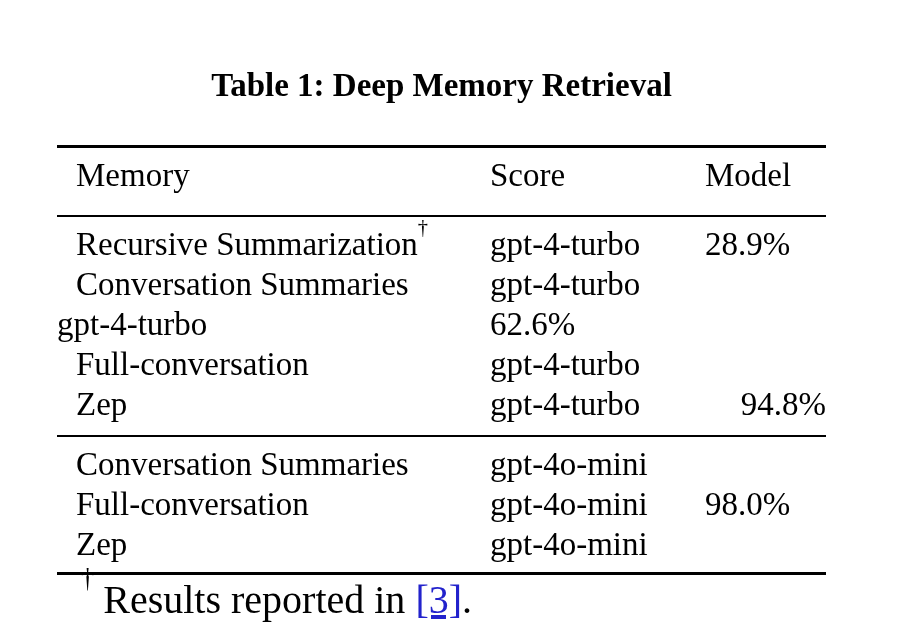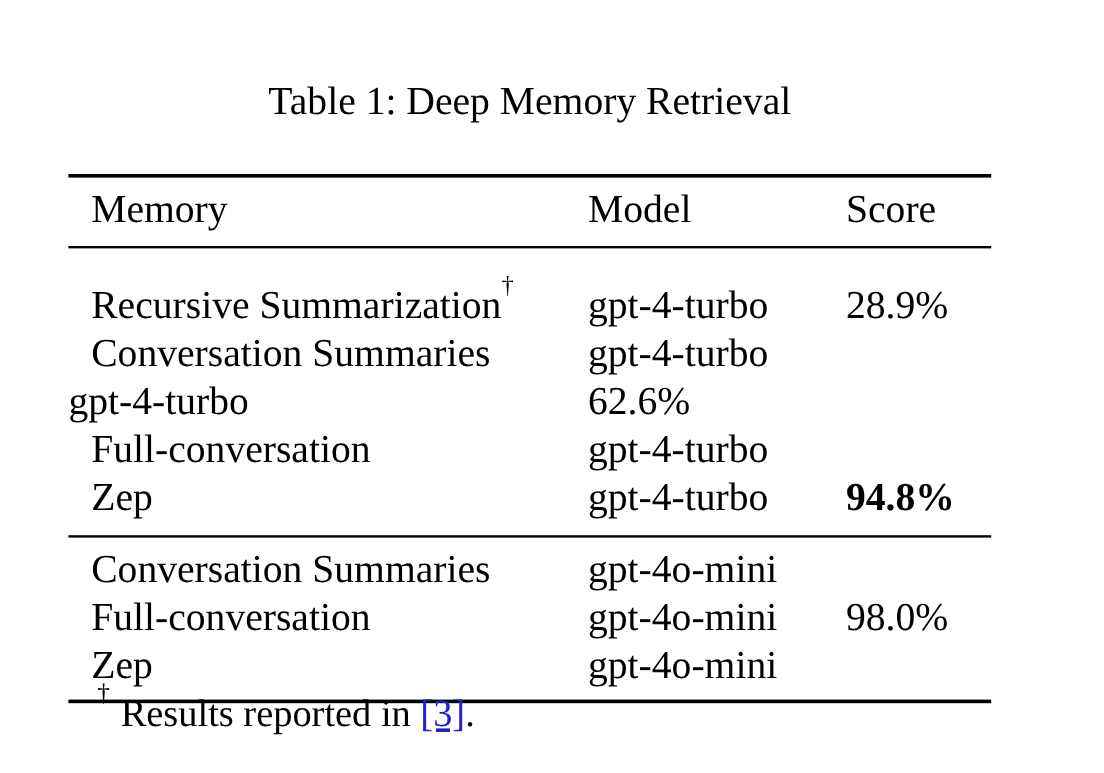--- a/index.html
+++ b/index.html
@@ -17,20 +17,21 @@
   }
 
   .caption {
     position: absolute;
     left: 57px;
     top: 67px;
     width: 769px;
     text-align: center;
     font-size: 33px;
     white-space: nowrap;
+    font-weight: bold;
   }
 
   .paper-table {
     position: absolute;
     left: 57px;
     top: 145px;
     width: 769px;
   }
 
   .rule {
@@ -42,43 +43,43 @@
 
   .row {
     display: grid;
     grid-template-columns: 433px 215px 121px;
     font-size: 33px;
     line-height: 40px;
     white-space: nowrap;
   }
   .row.header {
     line-height: 55px;
-    height: 57px;
+    height: 67px;
   }
   .cell.mem { padding-left: 19px; }
 
-  .section.s1 { padding-top: 7px; padding-bottom: 11px; margin-top: 21px; }
+  .section.s1 { padding-top: 7px; padding-bottom: 11px; }
   .section.s2 { padding-top: 7px; padding-bottom: 8px; }
 
   sup.dag {
     font-size: 0.62em;
     position: relative;
     top: -0.45em;
     line-height: 0;
   }
 
-  .bold { font-weight: bold; }
+  .bold { font-weight: normal; text-align: right; }
 
   .footnote {
     position: absolute;
     left: 57px;
     top: 576px;
     width: 769px;
     padding-left: 24px;
-    font-size: 32px;
+    font-size: 40px;
     white-space: nowrap;
     box-sizing: border-box;
   }
   .footnote sup.dag {
     font-size: 0.66em;
     margin-right: 9px;
   }
   .citation-link {
     color: #2222cc;
     text-decoration: underline;
@@ -88,22 +89,22 @@
 </head>
 <body>
 
 <div class="caption">Table 1: Deep Memory Retrieval</div>
 
 <div class="paper-table">
   <div class="rule r3"></div>
 
   <div class="row header">
     <div class="cell mem">Memory</div>
+    <div class="cell">Score</div>
     <div class="cell">Model</div>
-    <div class="cell">Score</div>
   </div>
 
   <div class="rule r2"></div>
 
   <div class="section s1">
     <div class="row">
       <div class="cell mem"><span>Recursive Summarization</span><sup class="dag">†</sup></div>
       <div class="cell">gpt-4-turbo</div>
       <div class="cell">28.9%</div>
     </div>

